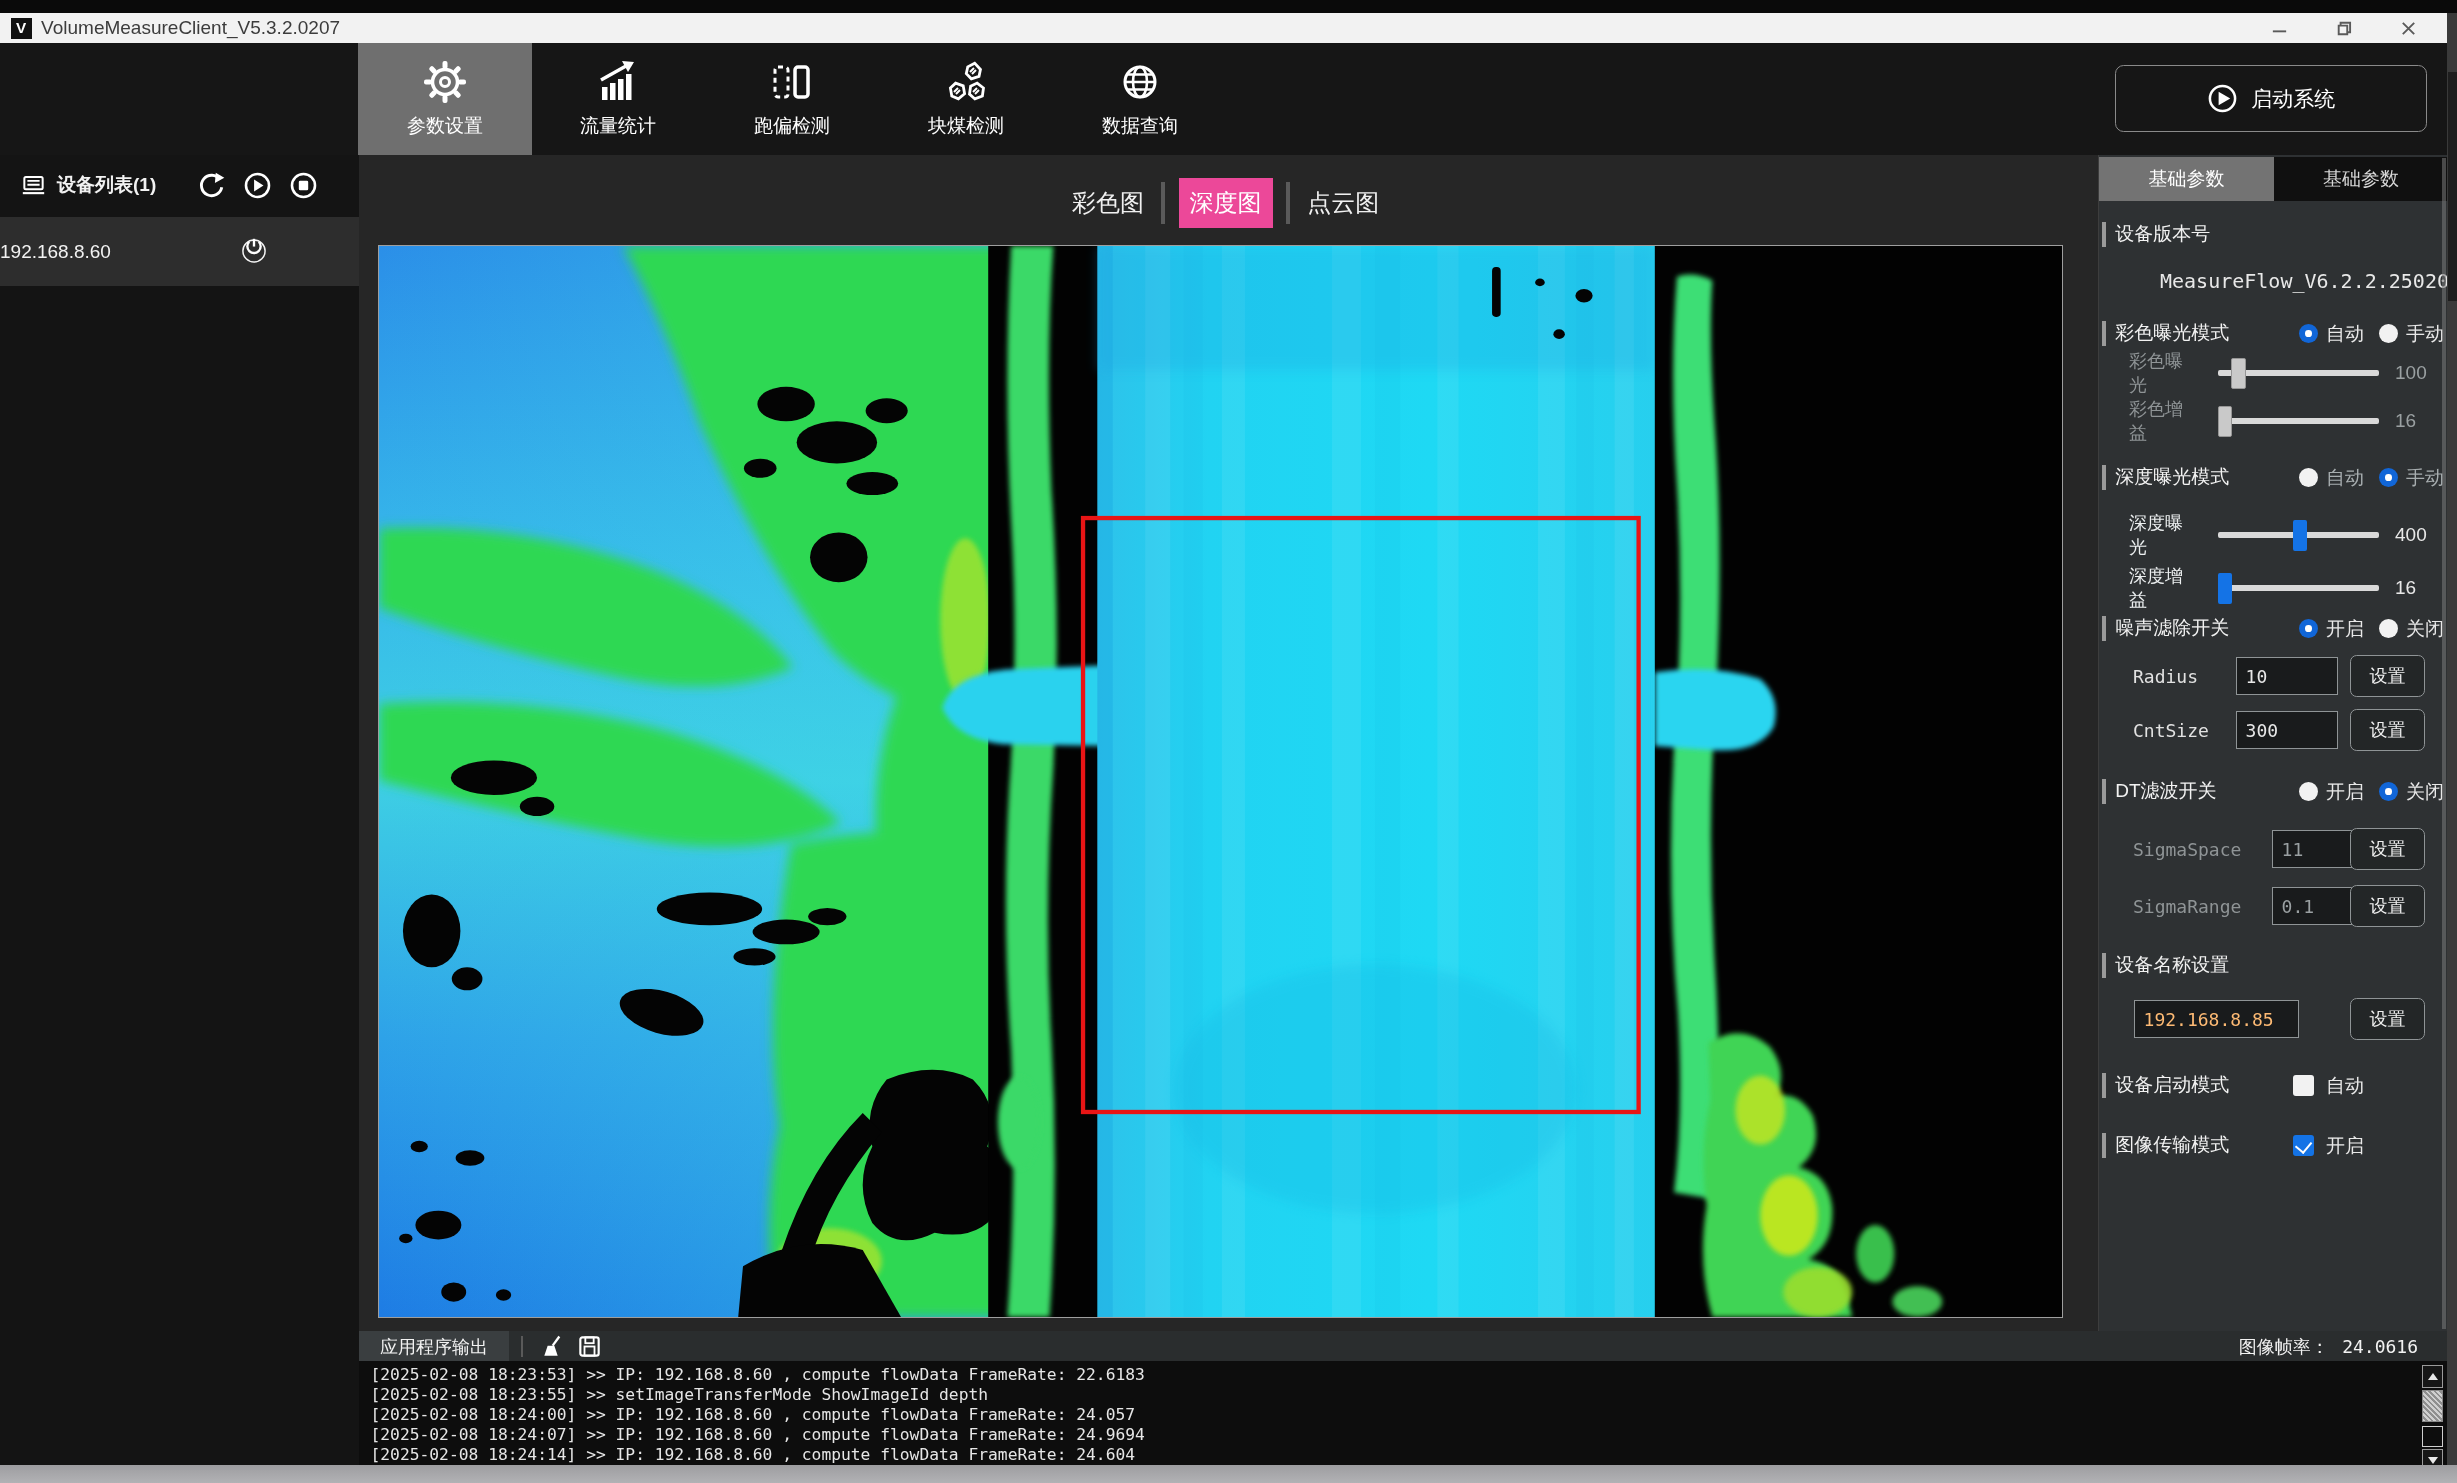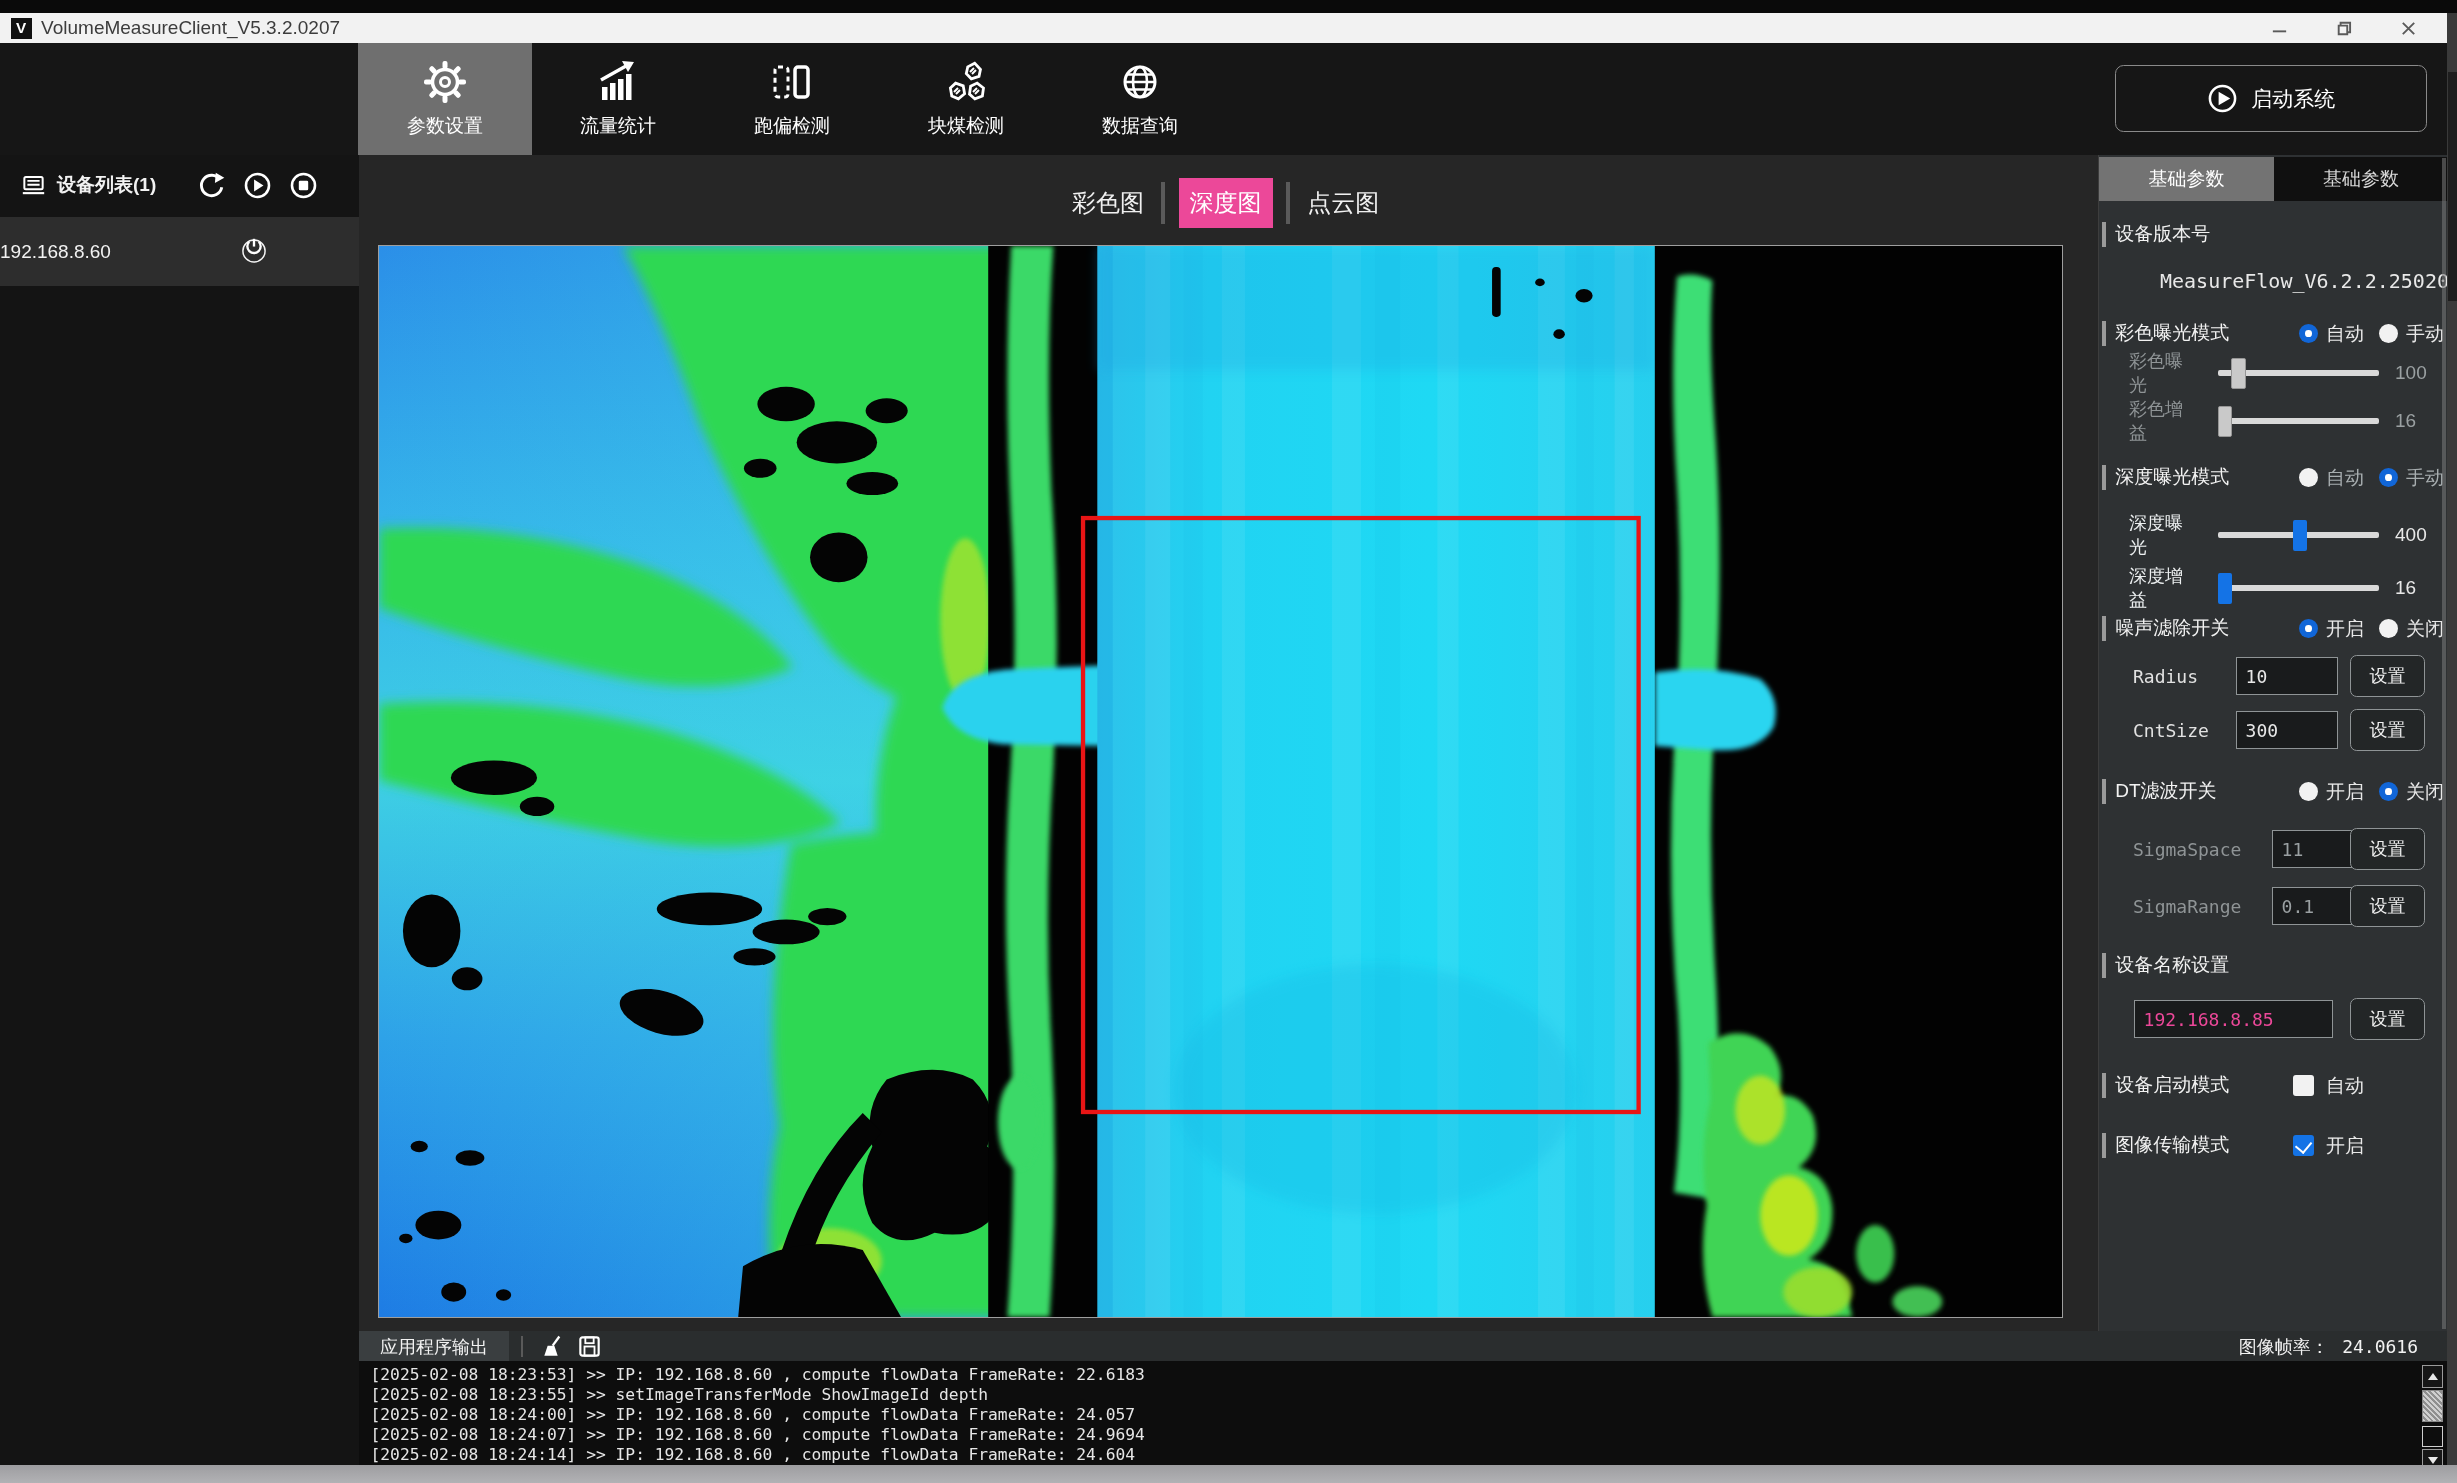--- a/index.html
+++ b/index.html
@@ -75,22 +75,22 @@
   .s-value.dim{color:#9aa0a2;}
   .s-value.lit{color:#e8e8e8;}
   .f-label{position:absolute;left:34px;font-size:18px;}
   .f-label.lit{color:#e2e2e2;}
   .f-label.dim{color:#8f9496;}
   .f-input{position:absolute;left:137px;width:102px;height:38px;background:#191b1c;
            border:1.9px solid #8f9496;color:#e8e8e8;font-size:18px;padding:0 8.6px;box-sizing:border-box;}
   .f-input.dim{color:#9aa0a2;margin-left:36px;}
   .set-btn{position:absolute;left:251px;width:73px;height:40px;background:#232627;border:1.9px solid #8f9496;
            border-radius:6.7px;color:#f0f0f0;font-size:18px;display:flex;align-items:center;justify-content:center;cursor:pointer;}
-  .name-input{position:absolute;left:35px;width:199px;height:38px;background:#191b1c;border:1.9px solid #8f9496;
-           color:#ec4899;font-size:18px;padding:0 8.6px;box-sizing:border-box;}
+  .name-input{position:absolute;left:35px;width:165px;height:38px;background:#191b1c;border:1.9px solid #8f9496;
+           color:#fdba74;font-size:18px;padding:0 8.6px;box-sizing:border-box;}
   .cb{position:absolute;left:194px;top:50%;margin-top:-10.5px;width:21px;height:21px;border-radius:2.9px;}
   .cb.unchecked{background:#f2f2f2;}
   .cb.checked{background:#1473e6;}
   .cb.checked::after{content:"";position:absolute;left:4.8px;top:2.9px;width:8.6px;height:12.4px;
       border-right:2.9px solid #fff;border-bottom:2.9px solid #fff;transform:rotate(40deg);}
   .panel-scroll{position:absolute;left:343px;top:2.9px;width:3.8px;height:1171px;background:#7a7a7a;opacity:.55;}
   .version-val{position:absolute;left:61px;font-size:20px;color:#e8e8e8;}
 
   
   .bottom-bar{left:359px;top:1331px;width:2088px;height:31px;background:#2a2d2e;display:flex;align-items:center;}

